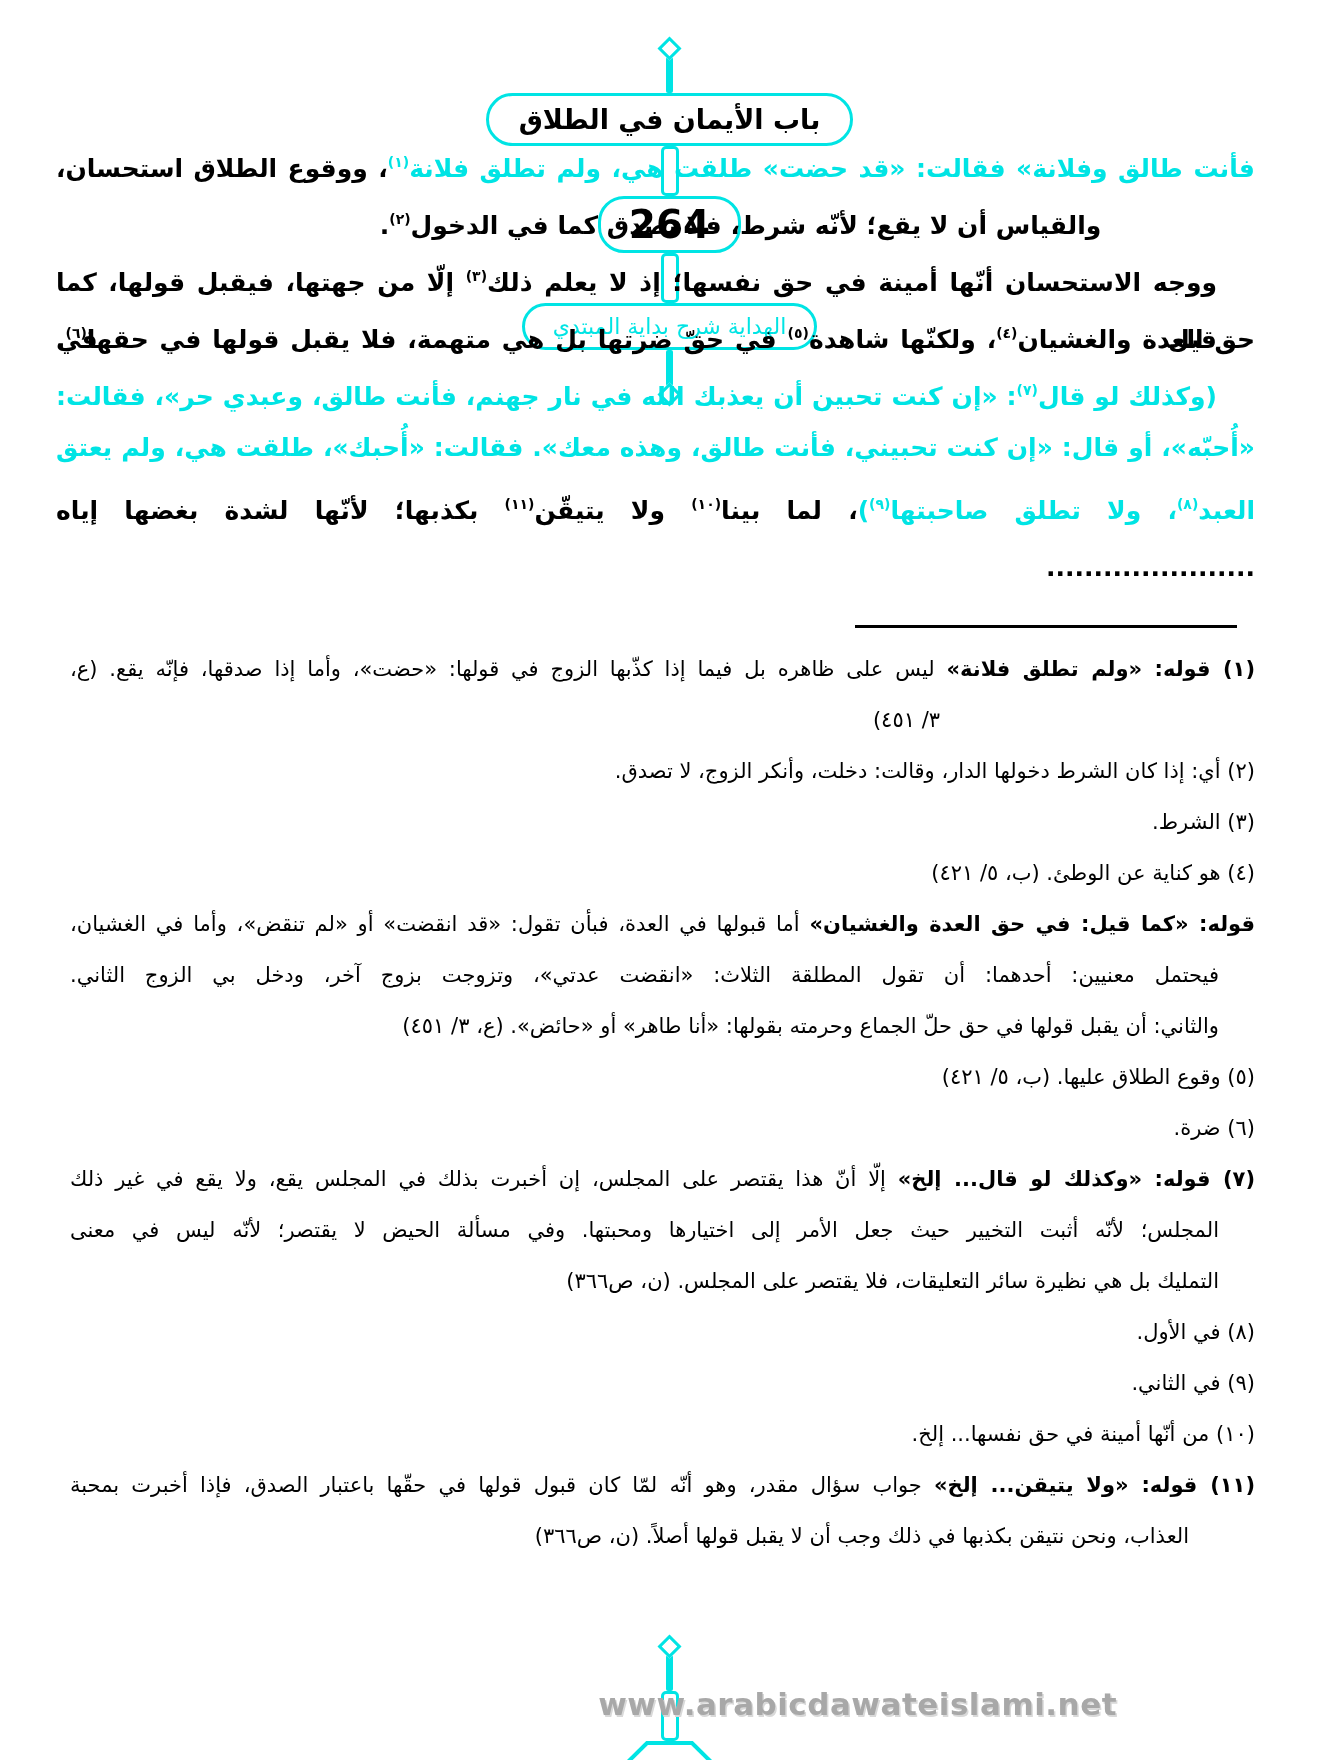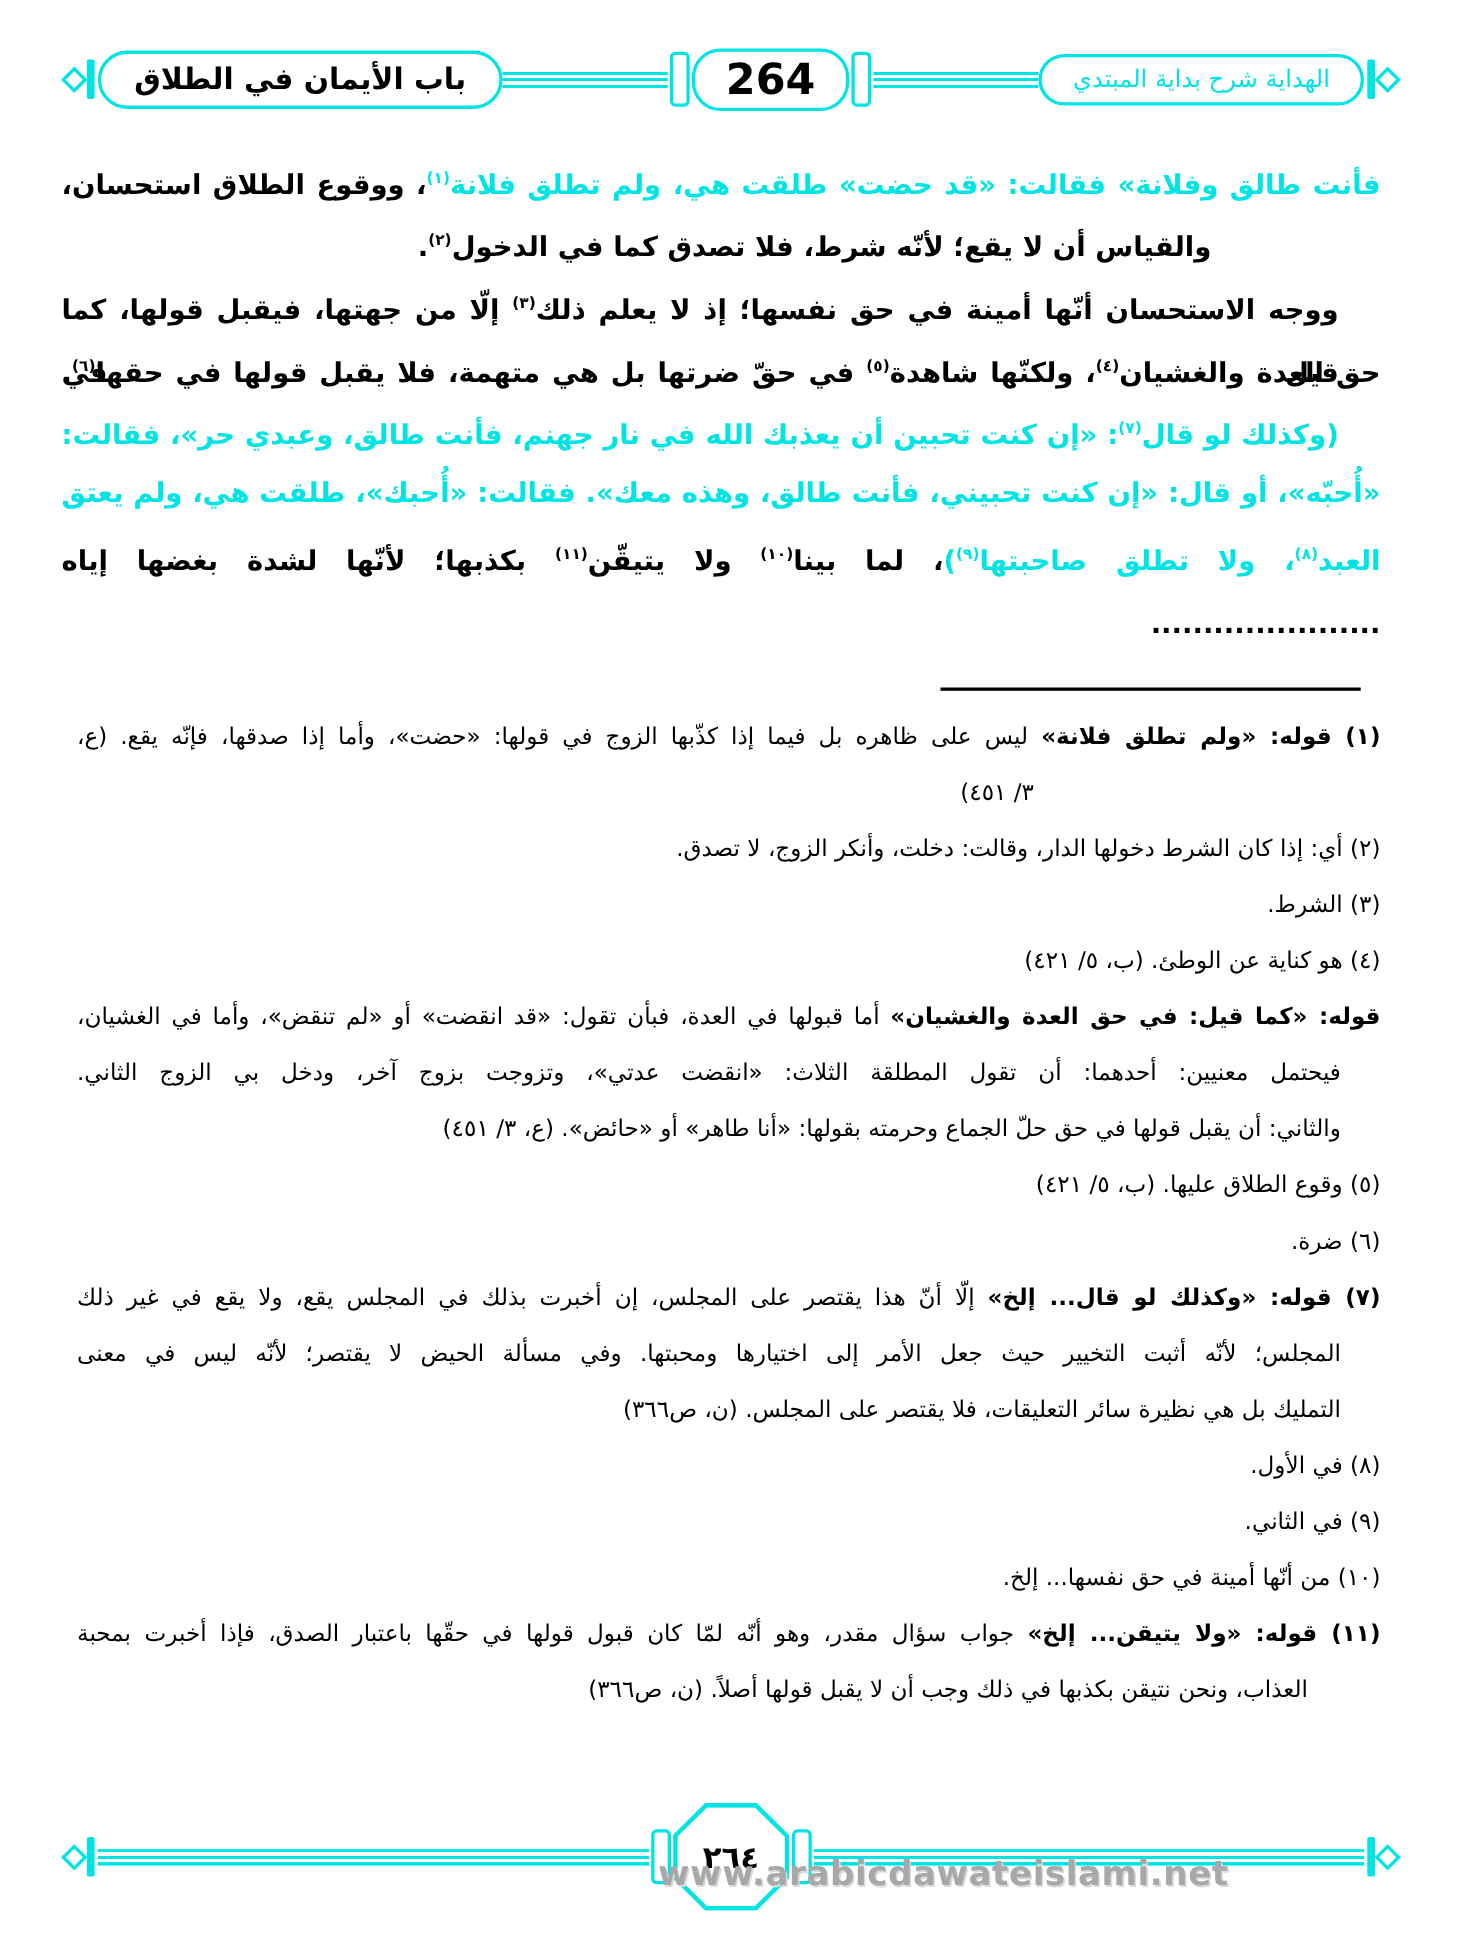--- a/index.html
+++ b/index.html
@@ -5,21 +5,21 @@
   :root{
     --cyan:#00e4e4;
     --ink:#000000;
   }
   html,body{margin:0;padding:0;background:#ffffff;}
   .page{
     position:relative;width:1325px;height:1760px;background:#ffffff;overflow:hidden;
     font-family:"DejaVu Sans",sans-serif;color:var(--ink);
   }
   
-  .band{position:absolute;left:59px;right:55px;display:flex;align-items:center;}
+  .band{position:absolute;left:69px;right:55px;display:flex;align-items:center;flex-direction:column;}
   .hdr{top:40px;height:64px;}
   .ftr{top:1638px;height:100px;}
   .rule{flex:1 1 auto;height:15px;background:repeating-linear-gradient(to bottom,var(--cyan) 0 3px,transparent 3px 6px);}
   .dia{flex:0 0 auto;width:11px;height:11px;border:3px solid var(--cyan);background:#fff;transform:rotate(45deg);}
   .vbar{flex:0 0 auto;width:7px;height:36px;background:var(--cyan);border-radius:2px;margin:0 3px;}
   .clamp{flex:0 0 auto;width:12px;height:44px;border:3px solid var(--cyan);border-radius:5px;background:#fff;margin:0 2px;}
   .hbox{flex:0 0 auto;border:3px solid var(--cyan);background:#fff;display:flex;align-items:center;justify-content:center;}
   .chapterbox{border-radius:30px;padding:8px 30px;font-size:27px;font-weight:bold;}
   .numbox{border-radius:26px;padding:3px 28px;font-size:39px;font-weight:bold;}
   .bookbox{border-radius:32px;padding:8px 28px;font-size:22px;font-weight:normal;color:var(--cyan);}

